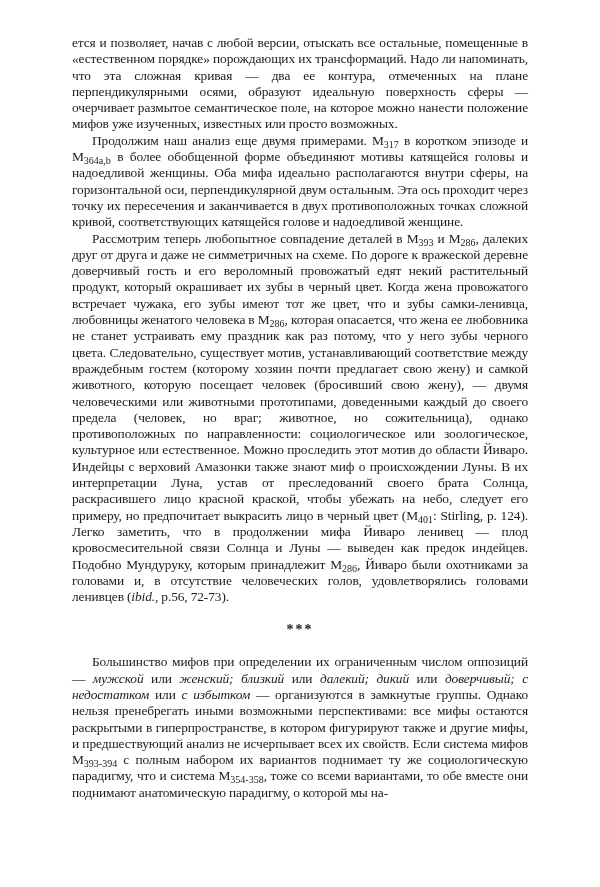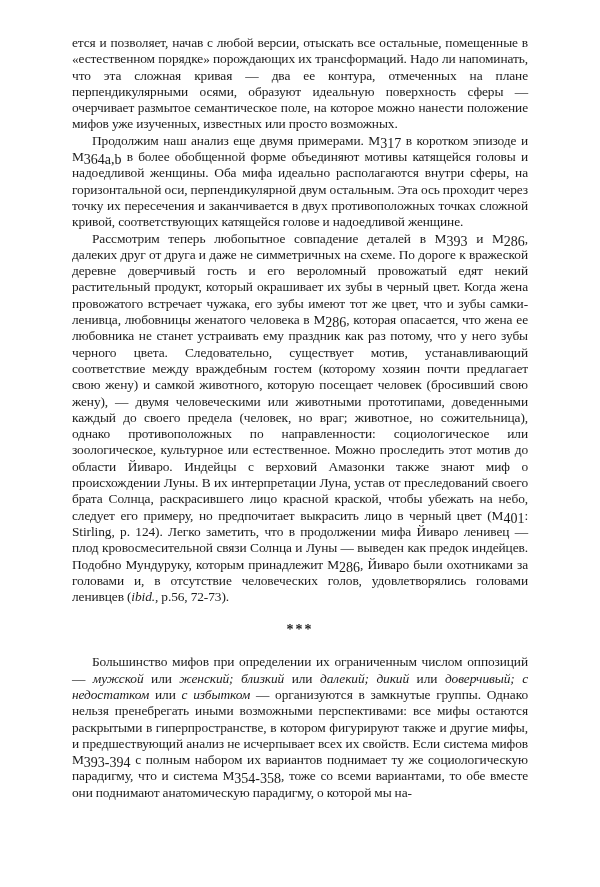--- a/index.html
+++ b/index.html
@@ -26,21 +26,21 @@
     text-align: justify;
     letter-spacing: -0.1px;
     word-spacing: -0.2px;
     hyphens: auto;
     -webkit-hyphens: auto;
   }
   .para.indent {
     text-indent: 20px;
   }
   .para sub {
-    font-size: 14px;
+    font-size: 10px;
     line-height: 0;
     vertical-align: -2.5px;
     letter-spacing: 0;
   }
   .para i {
   }
   .separator {
     text-align: center;
     font-weight: bold;
     font-size: 14px;

